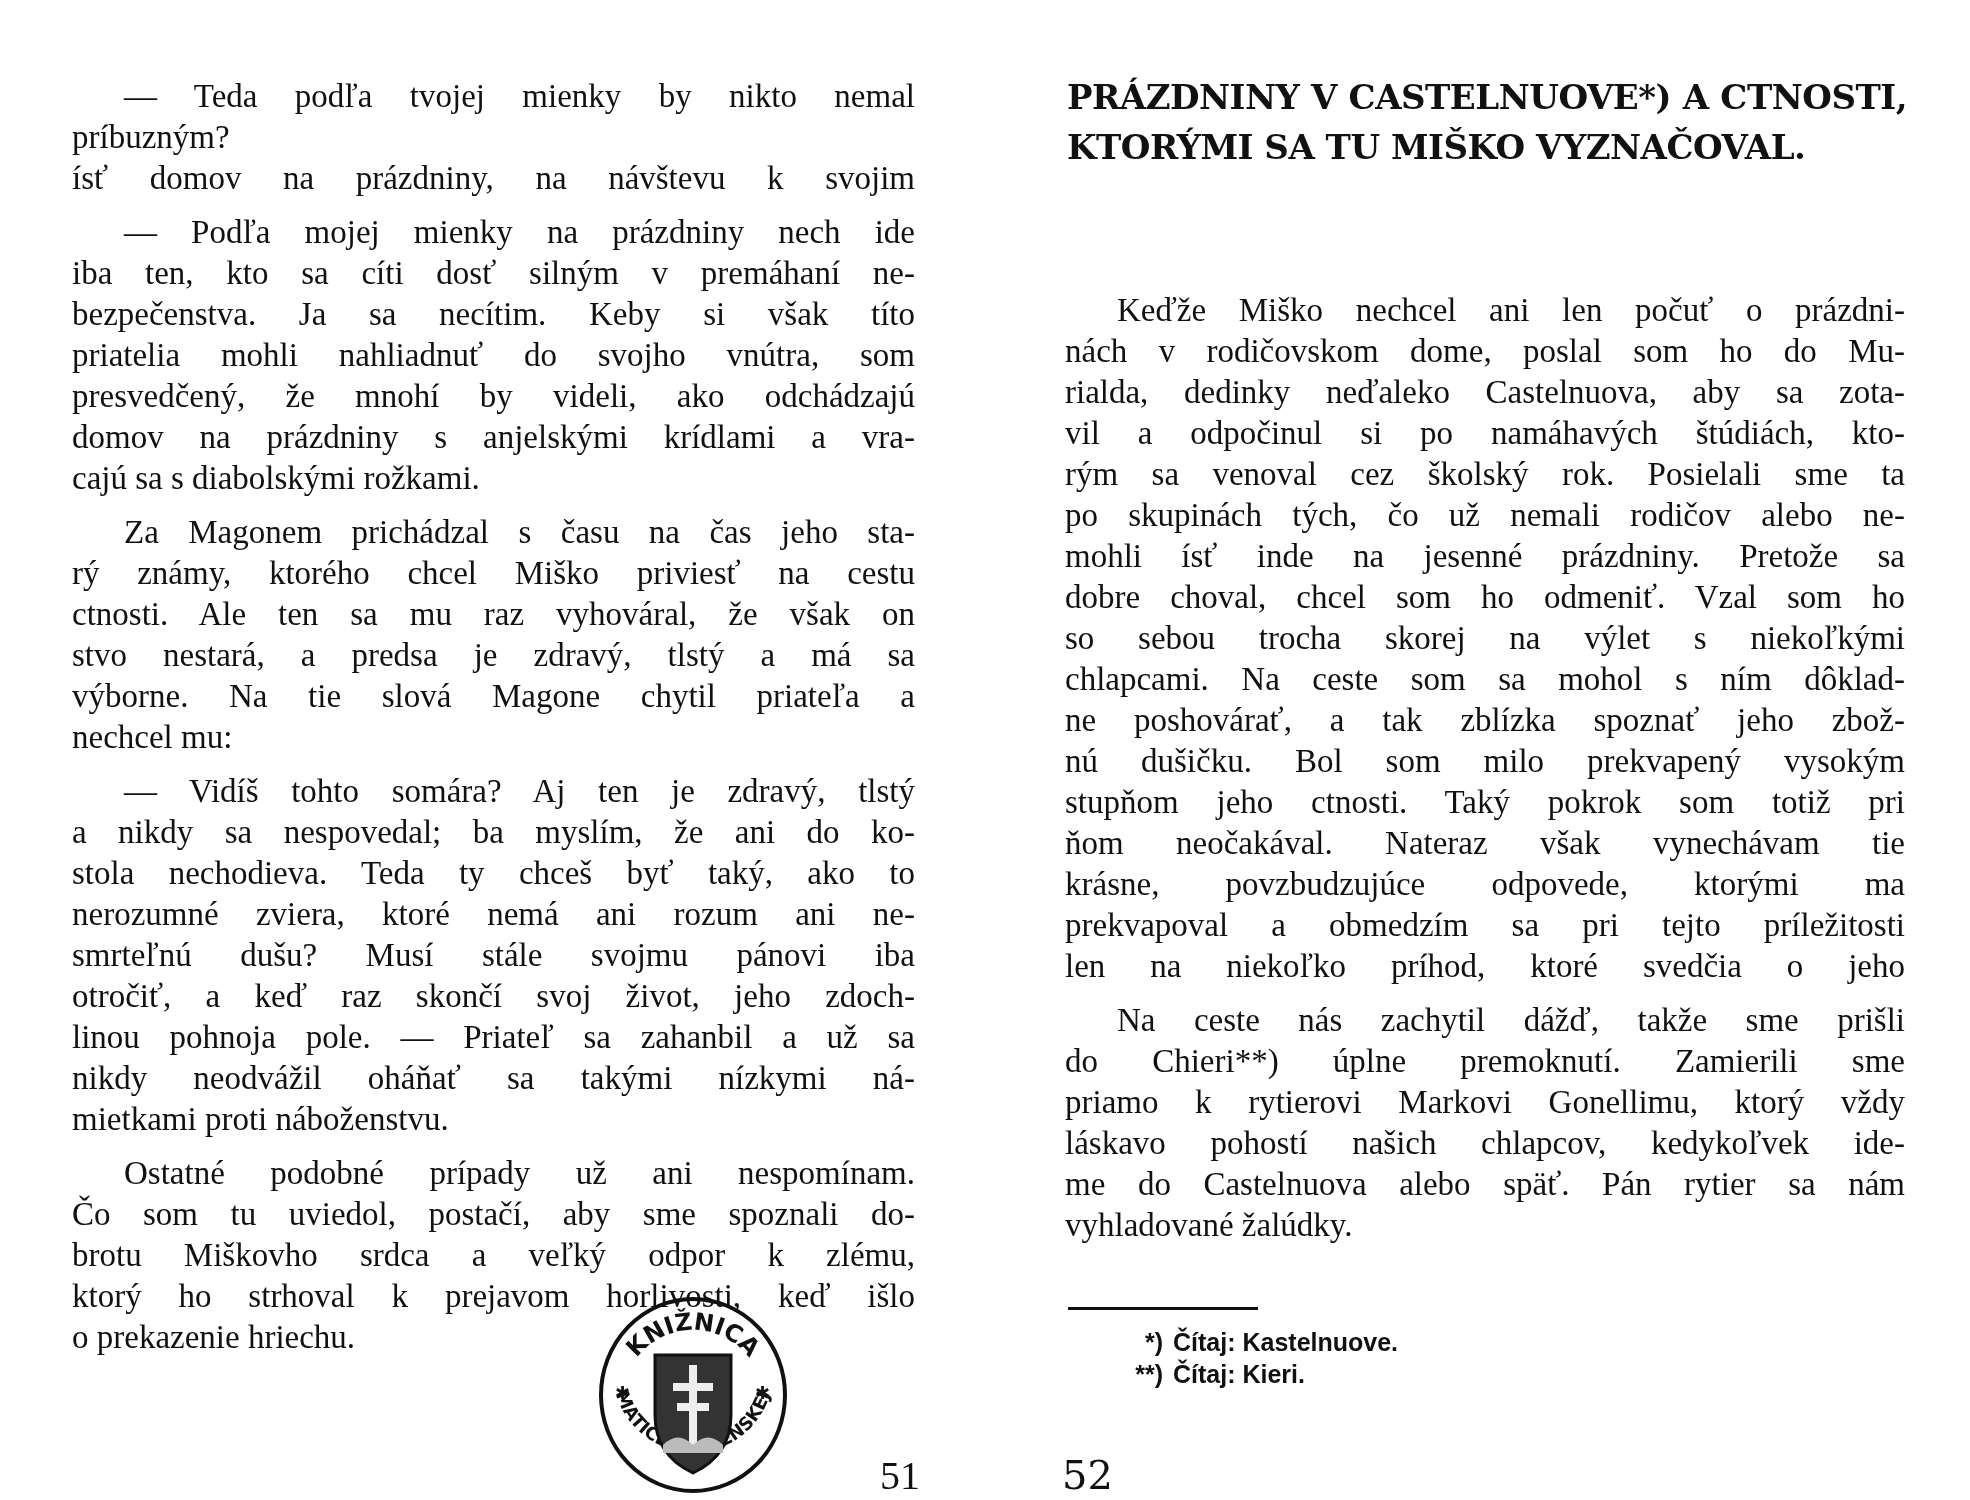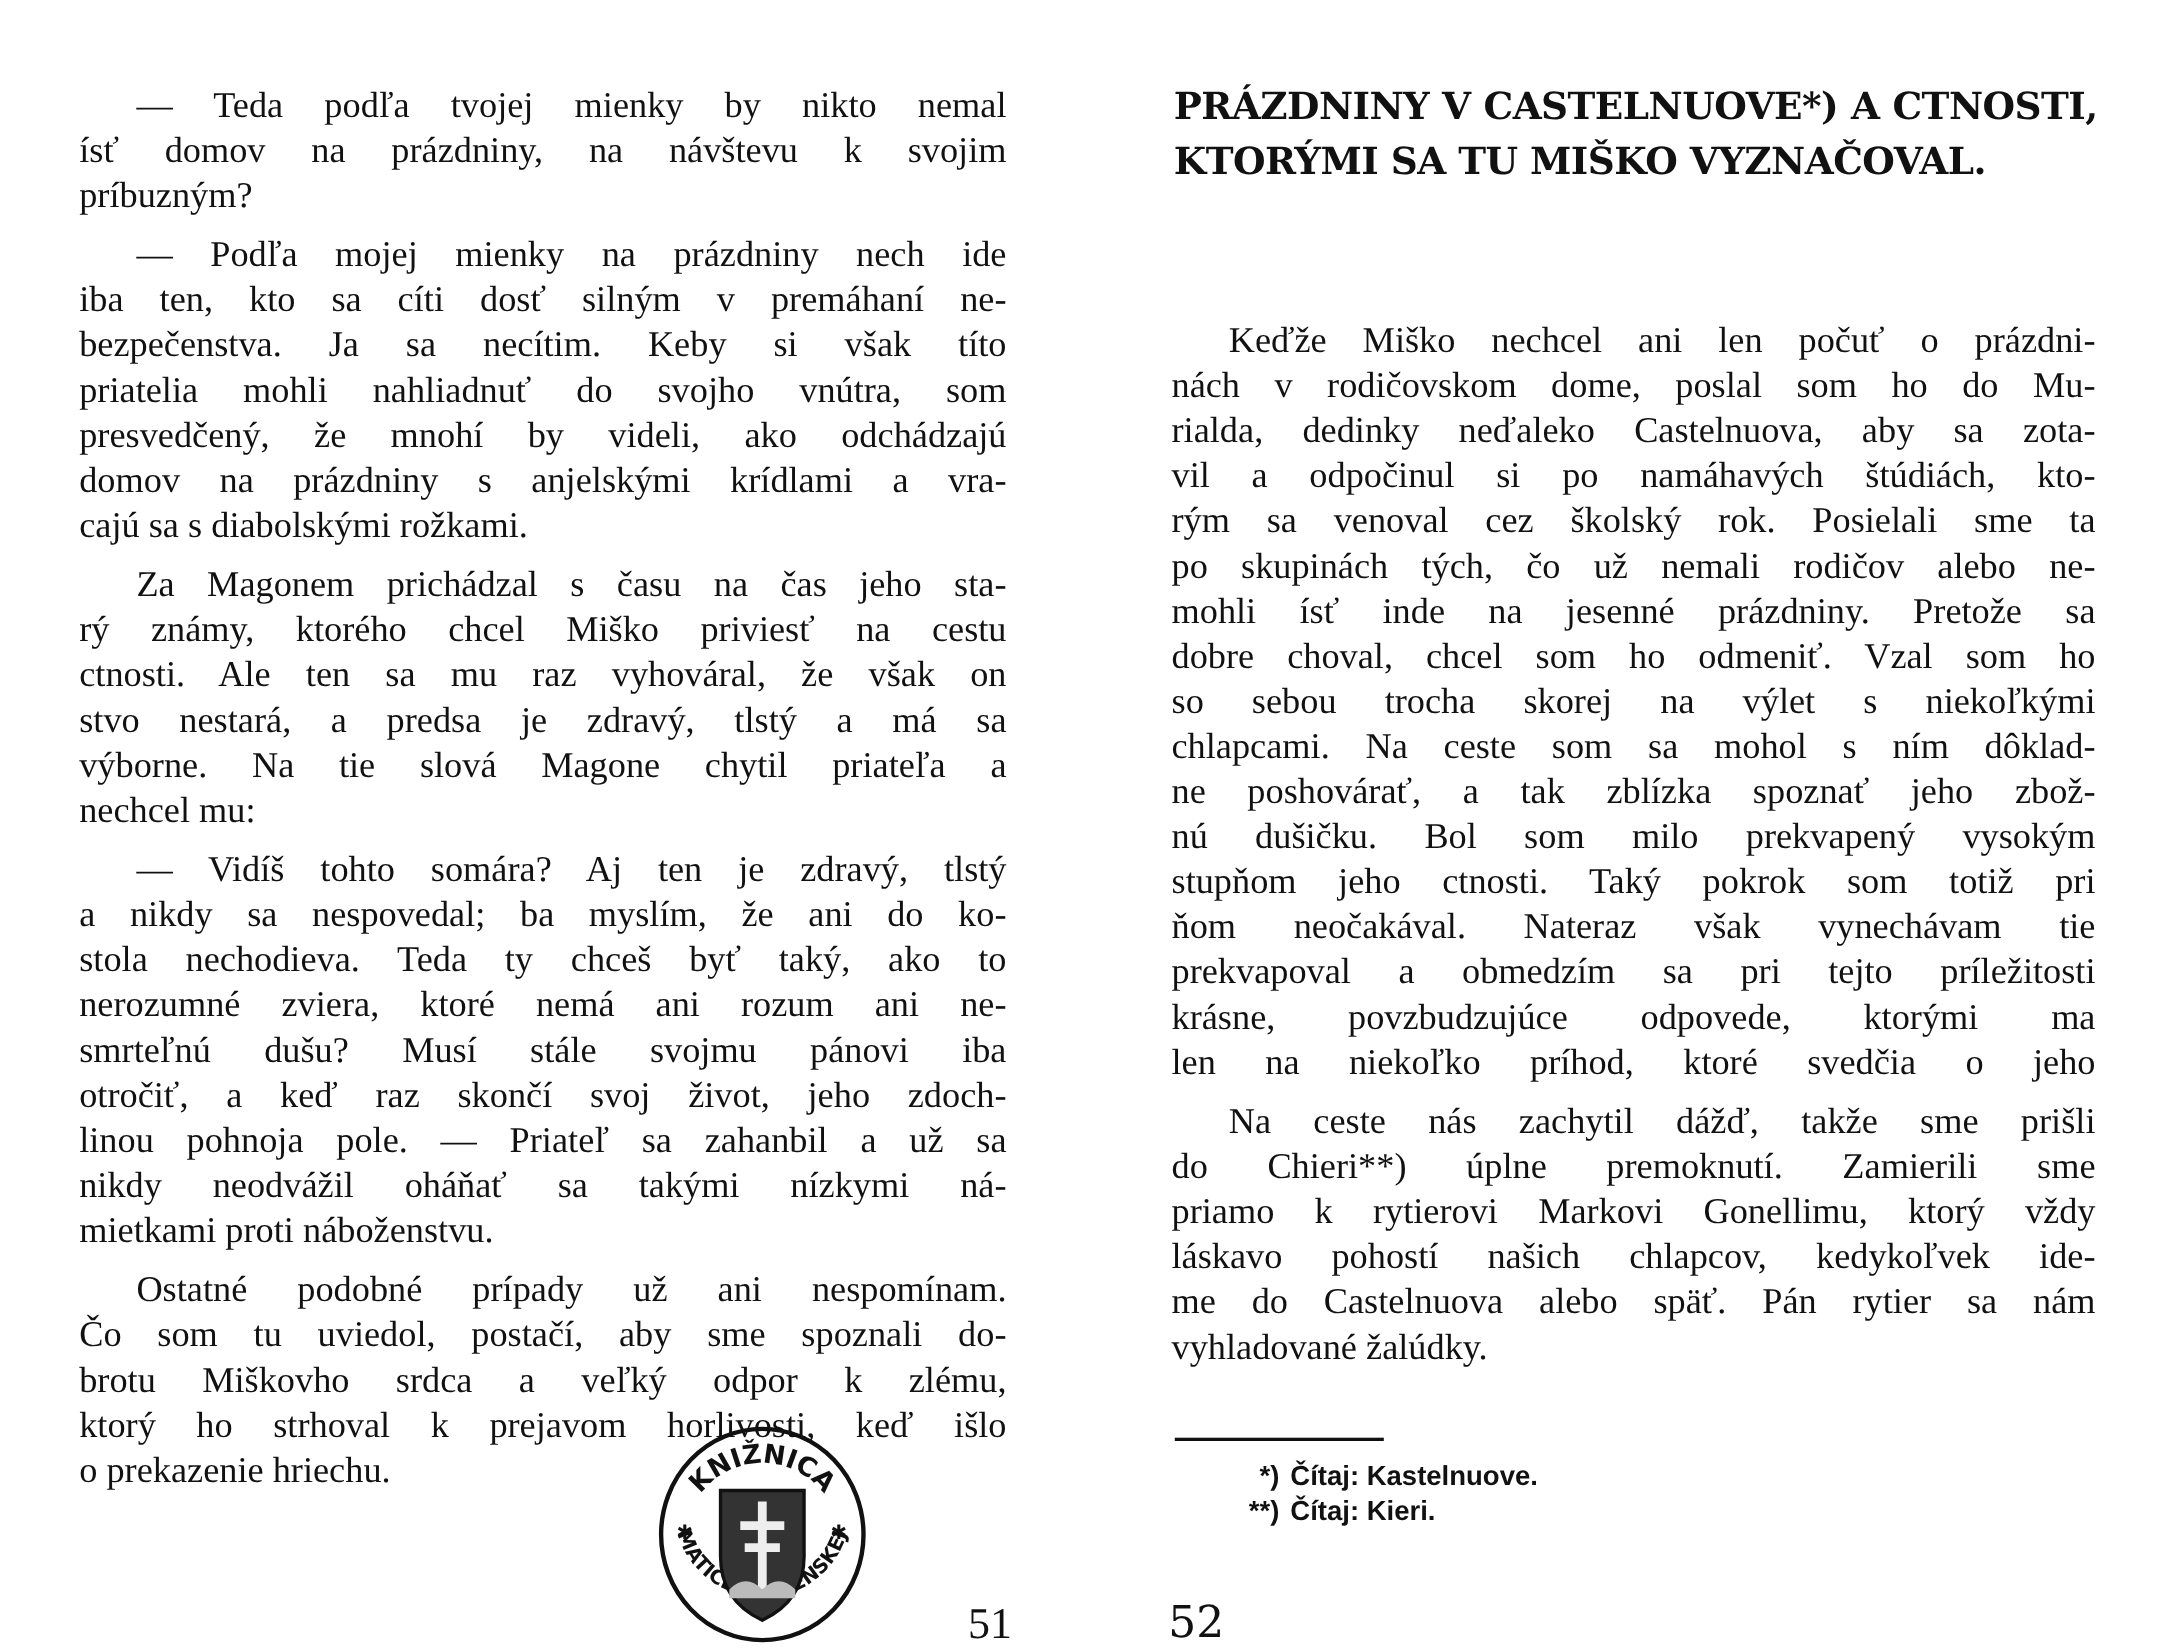--- a/index.html
+++ b/index.html
@@ -39,22 +39,22 @@
   .pn52 { left: 1062px; font-weight: normal; font-family: "DejaVu Serif", serif; }
   .stamp { position: absolute; left: 593px; top: 1295px; width: 200px; height: 205px; }
 </style>
 </head>
 <body>
 
 <div class="page left">
   <div class="text">
     <div class="para">
       <span class="line indent">— Teda podľa tvojej mienky by nikto nemal</span>
+      <span class="line last">príbuzným?</span>
       <span class="line">ísť domov na prázdniny, na návštevu k svojim</span>
-      <span class="line last">príbuzným?</span>
     </div>
     <div class="para">
       <span class="line indent">— Podľa mojej mienky na prázdniny nech ide</span>
       <span class="line">iba ten, kto sa cíti dosť silným v premáhaní ne-</span>
       <span class="line">bezpečenstva. Ja sa necítim. Keby si však títo</span>
       <span class="line">priatelia mohli nahliadnuť do svojho vnútra, som</span>
       <span class="line">presvedčený, že mnohí by videli, ako odchádzajú</span>
       <span class="line">domov na prázdniny s anjelskými krídlami a vra-</span>
       <span class="line last">cajú sa s diabolskými rožkami.</span>
     </div>
@@ -125,22 +125,22 @@
       <span class="line">rým sa venoval cez školský rok. Posielali sme ta</span>
       <span class="line">po skupinách tých, čo už nemali rodičov alebo ne-</span>
       <span class="line">mohli ísť inde na jesenné prázdniny. Pretože sa</span>
       <span class="line">dobre choval, chcel som ho odmeniť. Vzal som ho</span>
       <span class="line">so sebou trocha skorej na výlet s niekoľkými</span>
       <span class="line">chlapcami. Na ceste som sa mohol s ním dôklad-</span>
       <span class="line">ne poshovárať, a tak zblízka spoznať jeho zbož-</span>
       <span class="line">nú dušičku. Bol som milo prekvapený vysokým</span>
       <span class="line">stupňom jeho ctnosti. Taký pokrok som totiž pri</span>
       <span class="line">ňom neočakával. Nateraz však vynechávam tie</span>
+      <span class="line">krásne, povzbudzujúce odpovede, ktorými ma</span>
       <span class="line">prekvapoval a obmedzím sa pri tejto príležitosti</span>
-      <span class="line">krásne, povzbudzujúce odpovede, ktorými ma</span>
       <span class="line">len na niekoľko príhod, ktoré svedčia o jeho</span>
     </div>
     <div class="para">
       <span class="line indent">Na ceste nás zachytil dážď, takže sme prišli</span>
       <span class="line">do Chieri**) úplne premoknutí. Zamierili sme</span>
       <span class="line">priamo k rytierovi Markovi Gonellimu, ktorý vždy</span>
       <span class="line">láskavo pohostí našich chlapcov, kedykoľvek ide-</span>
       <span class="line">me do Castelnuova alebo späť. Pán rytier sa nám</span>
       <span class="line last">vyhladované žalúdky.</span>
     </div>

